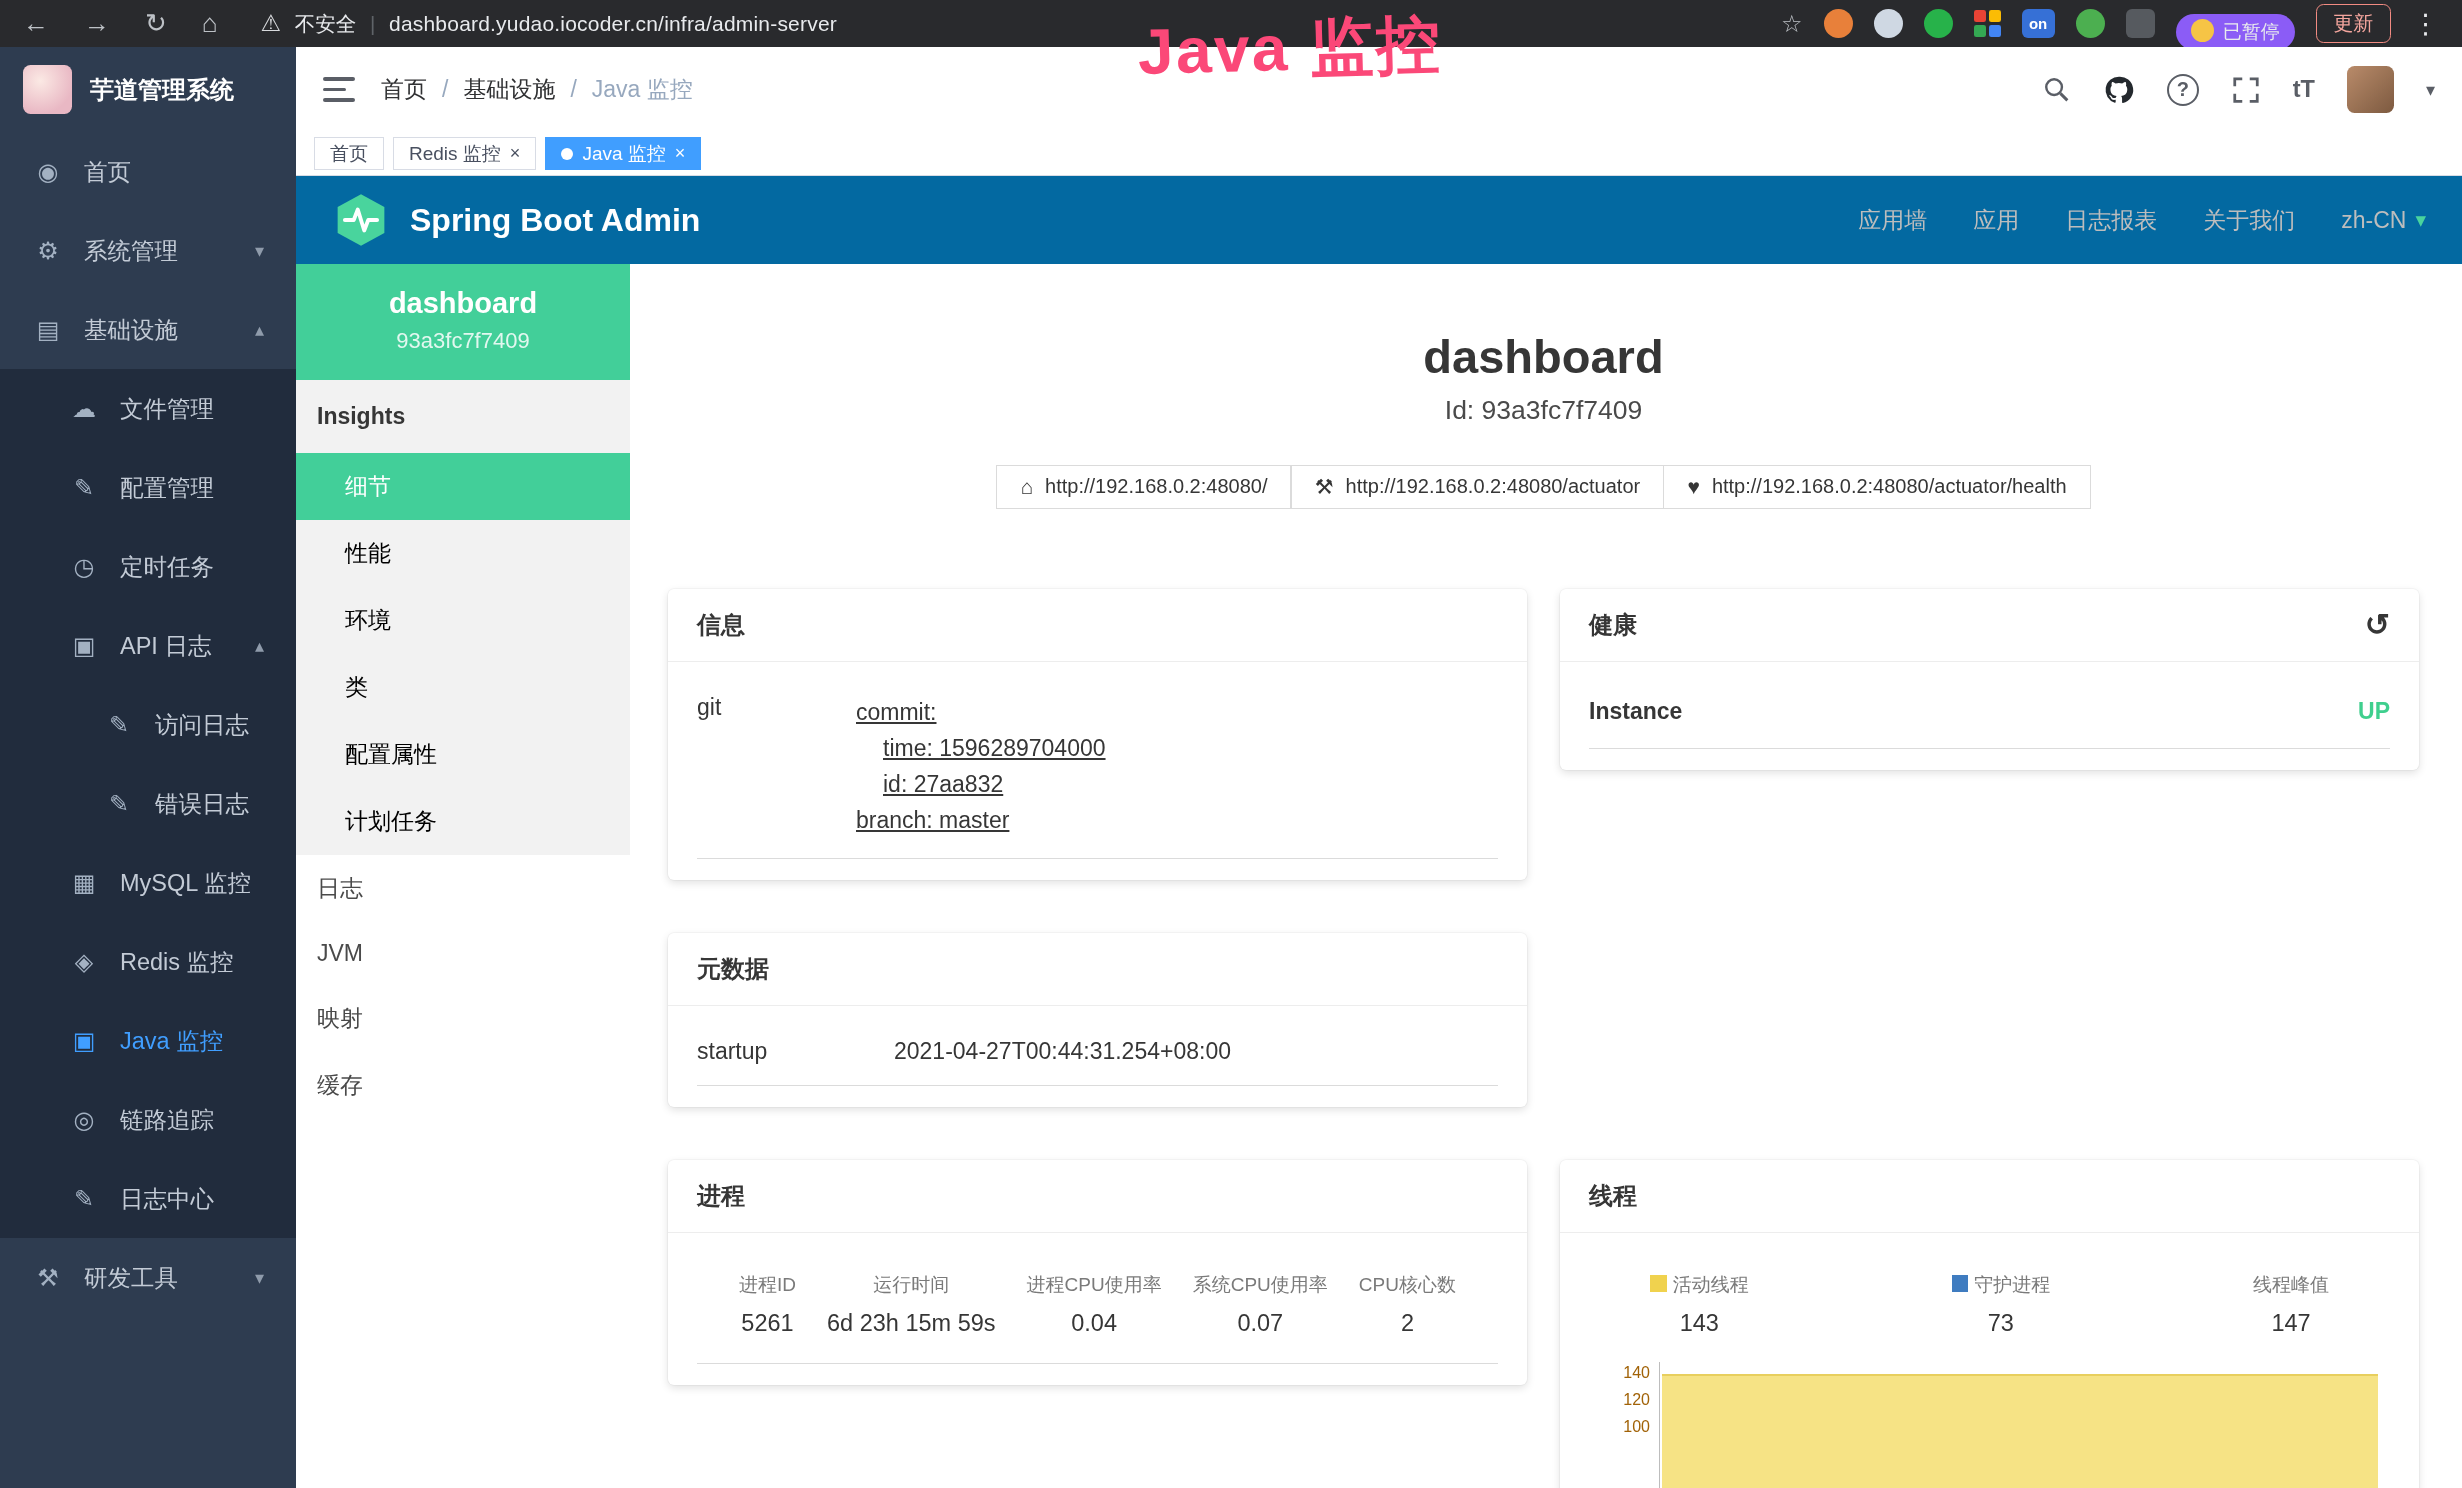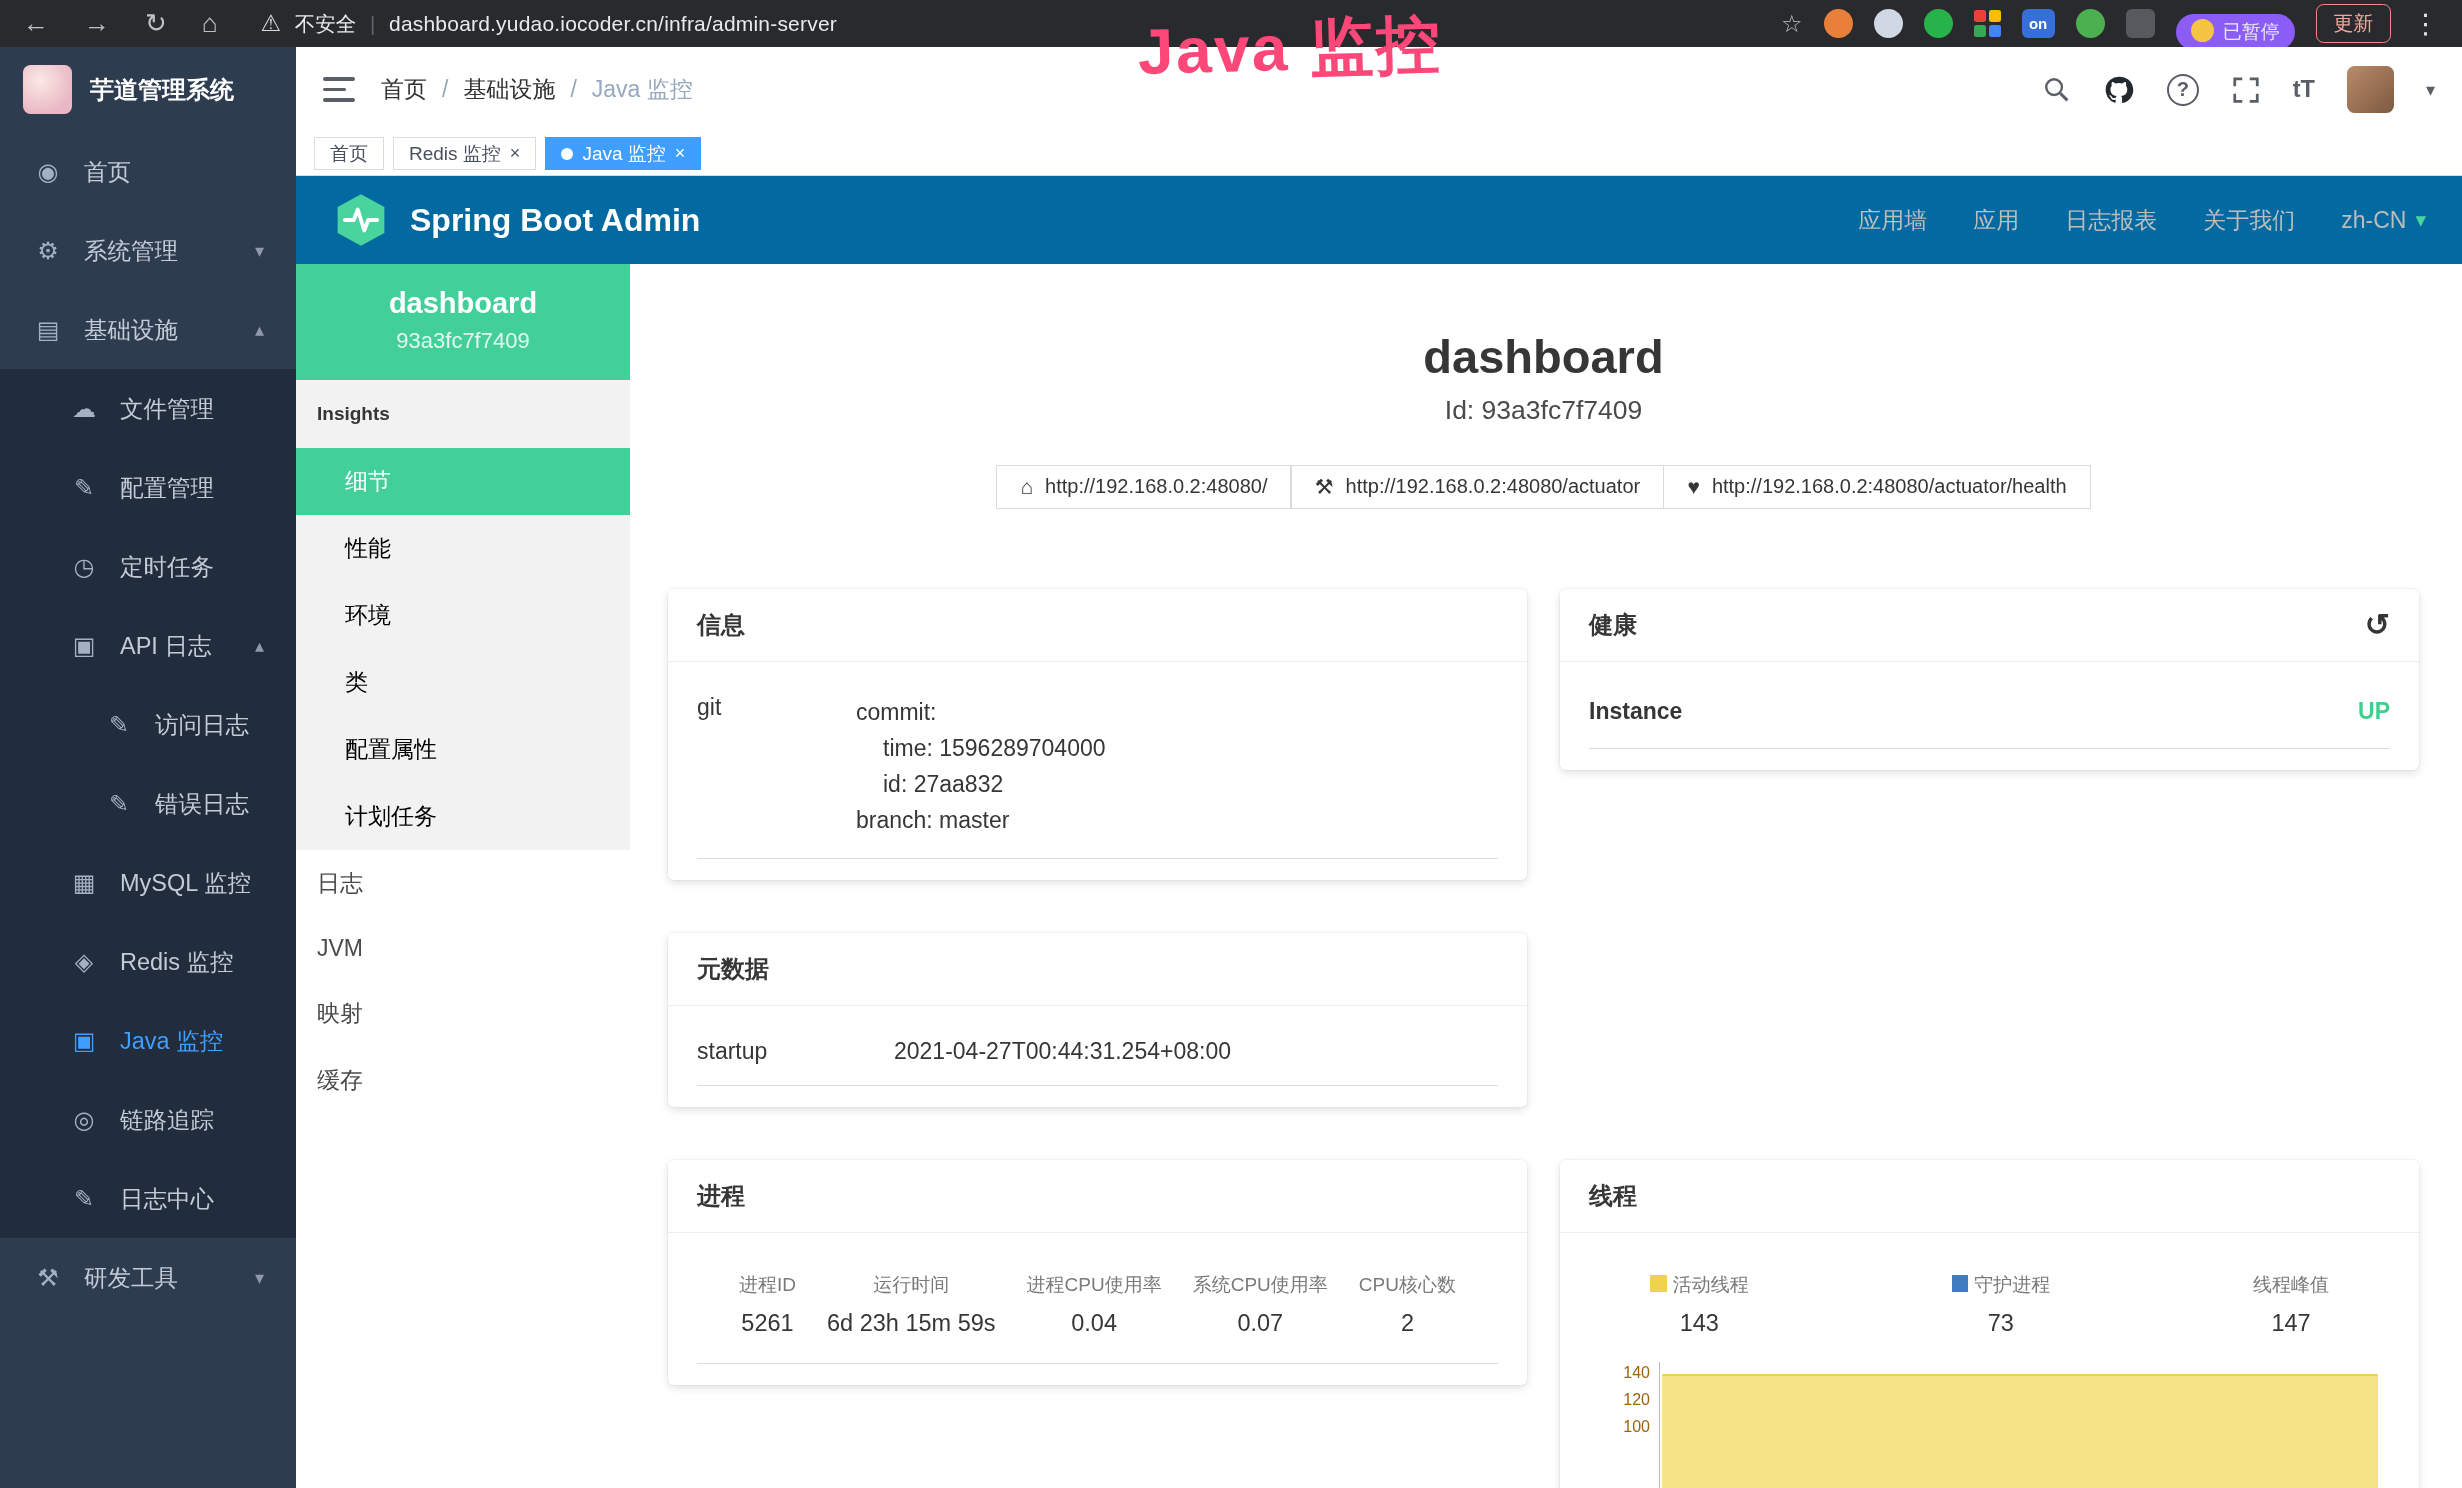--- a/index.html
+++ b/index.html
@@ -79,21 +79,21 @@
   .caret-g { color:#49d49d; font-size:21px; }
 
   
   .sba-body { flex:1; display:flex; overflow:hidden; background:#fff; }
 
   .inst { width:334px; flex-shrink:0; display:flex; flex-direction:column; }
   .inst-head { background:#42cf99; color:#fff; text-align:center; padding:23px 9px 26px; cursor:pointer; }
   .inst-name { font-size:29px; font-weight:bold; }
   .inst-id { font-size:22px; opacity:.85; margin-top:7.6px; }
   .inst-gray { background:#f2f2f2; }
-  .inst-label { font-weight:bold; color:#363636; padding:23px 21px; font-size:19px; }
+  .inst-label { font-weight:bold; color:#363636; padding:23px 21px; font-size:23px; }
   .inst-gray .item { padding:18px 21px 18px 49px; font-size:23px; color:#000000; cursor:pointer; }
   .inst-gray .item.active { background:#42cf99; color:#fff; }
   .inst-white .item { padding:18px 21px; font-size:23px; color:#4a4a4a; cursor:pointer; }
 
   .main { flex:1; min-width:0; overflow:hidden; padding:0 43px 0 38px; }
   .pg-title { margin-top:65px; text-align:center; font-size:47px; font-weight:bold; color:#363636; }
   .pg-id { margin-top:10.6px; text-align:center; font-size:26.5px; color:#4a4a4a; }
   .links { display:flex; justify-content:center; margin-top:39px; }
   .link-btn { display:flex; align-items:center; gap:12px; border:0.8px solid #dbdbdb; background:#fff; height:44px;
               padding:0 23px; font-size:20px; color:#363636; cursor:pointer; }
@@ -103,21 +103,21 @@
   .cards { display:grid; grid-template-columns:859px minmax(0,1fr); column-gap:33px; row-gap:53px;
            align-items:start; margin-top:80px; }
   .card { background:#fff; border-radius:6px; box-shadow:0 3px 9px rgba(10,10,10,.12), 0 0 0 0.8px rgba(10,10,10,.04); }
   .card-h { display:flex; justify-content:space-between; align-items:center; padding:20px 29px;
             border-bottom:1.5px solid #ededed; font-size:24px; font-weight:bold; color:#363636; }
   .hist-ic { font-size:30px; font-weight:bold; color:#363636; cursor:pointer; line-height:1; }
   .card-b { padding:9px 29px 21px; }
   .kv { display:flex; padding:23px 0 20px; border-bottom:0.8px solid #dbdbdb; font-size:23px; color:#363636; }
   .kv-key { width:159px; flex-shrink:0; }
   .kv-key.wide { width:197px; }
-  .git-lines div { line-height:36px; }
+  .git-lines div { line-height:36px;text-decoration:underline; }
   .git-lines .ind { padding-left:27px; }
   .kv.health { justify-content:space-between; font-weight:bold; padding:27px 0 23px; }
   .up { color:#3fcf8e; font-weight:bold; }
 
   .stats { display:flex; justify-content:space-between; padding:30px 42px 26px; border-bottom:0.8px solid #dbdbdb; }
   .stats.noline { border-bottom:none; padding:30px 61px 7.6px; }
   .stat { text-align:center; }
   .stat-label { font-size:19px; color:#7a7a7a; white-space:nowrap; }
   .stat-val { font-size:23.5px; color:#363636; margin-top:12px; }
   .sw { display:inline-block; width:16.7px; height:16.7px; margin-right:6px; vertical-align:-1.5px; }

